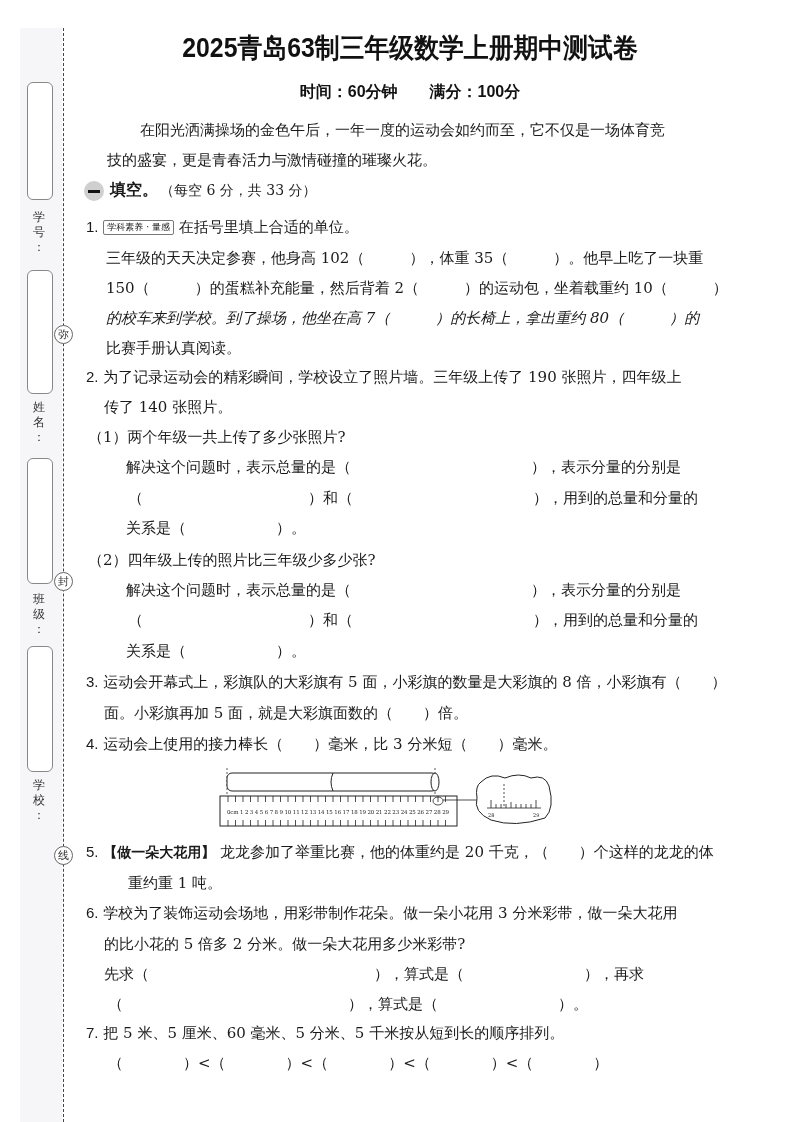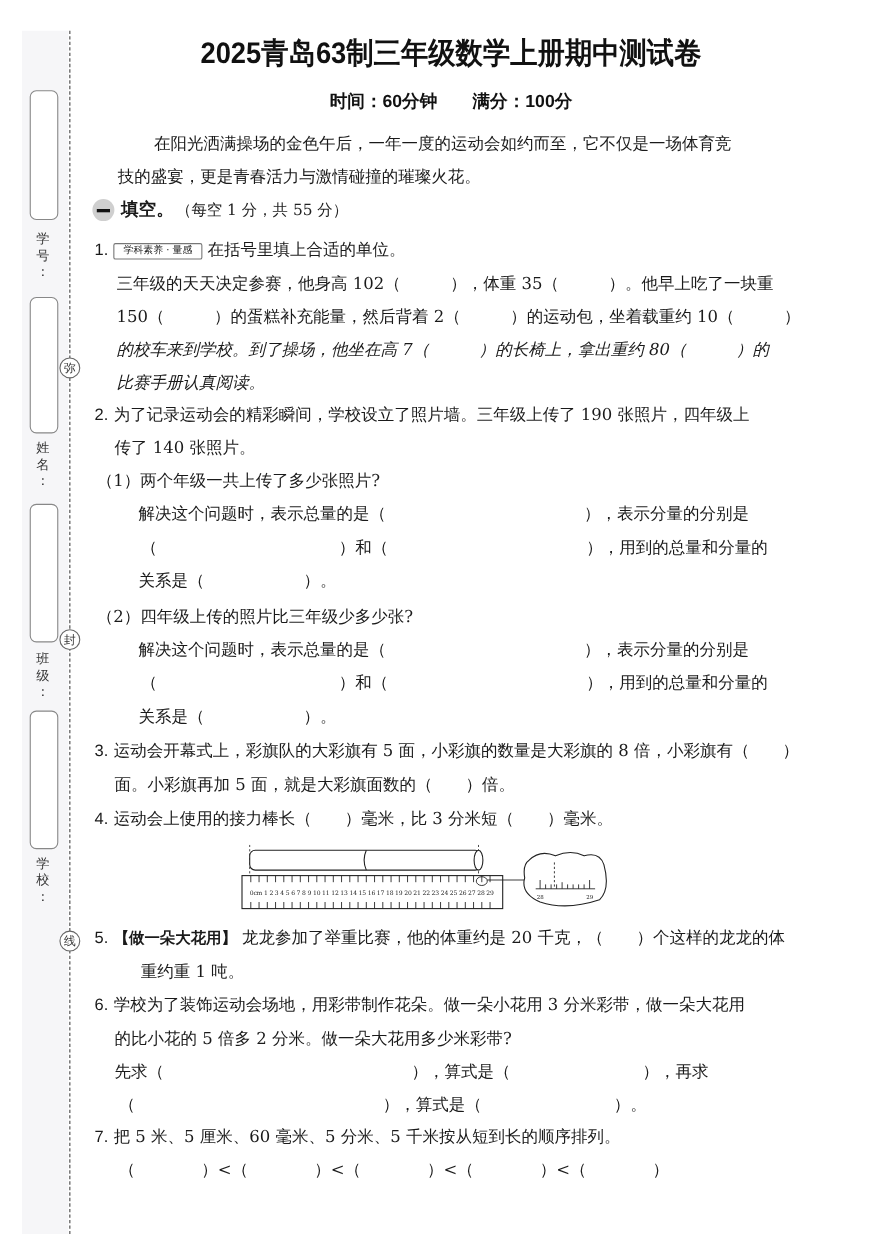--- a/index.html
+++ b/index.html
@@ -25,21 +25,21 @@
   .line { position: absolute; font-size: 15px; white-space: nowrap; line-height: 20px; }
   .qnum { font-family: "Liberation Sans", "DejaVu Sans", sans-serif; }
 
   .section-head { position: absolute; top: 180px; left: 84px; font-size: 15px; display: flex; align-items: center; }
   .section-badge { width: 20px; height: 20px; border-radius: 50%; background: #cfcfcf; position: relative; margin-right: 6px; }
   .section-badge::after { content: ""; position: absolute; left: 4px; right: 4px; top: 9px; height: 3px; background: #111; }
   .section-title { font-family: "DejaVu Sans", sans-serif; font-weight: bold; font-size: 16px; }
   .section-note { font-size: 14px; color: #222; margin-left: 2px; }
 
   .tag { display: inline-block; border: 1px solid #777; border-radius: 2px; font-size: 9px; line-height: 13px;
-         padding: 0 8px; vertical-align: 2px; font-family: "DejaVu Sans", sans-serif; }
+         padding: 0 3px; vertical-align: 2px; font-family: "DejaVu Sans", sans-serif; }
   .src { font-family: "DejaVu Sans", sans-serif; font-weight: bold; font-size: 14px; }
 
   .figure { position: absolute; left: 215px; top: 768px; width: 340px; height: 60px; }
 </style>
 </head>
 <body>
 
 <div class="margin-strip"></div>
 <div class="cut-line"></div>
 
@@ -79,32 +79,32 @@
 <div class="subtitle">
   <span>时间：60分钟</span><span>满分：100分</span>
 </div>
 
 <div class="line" style="top:120px;left:140px;">在阳光洒满操场的金色午后，一年一度的运动会如约而至，它不仅是一场体育竞</div>
 <div class="line" style="top:150px;left:107px;">技的盛宴，更是青春活力与激情碰撞的璀璨火花。</div>
 
 <div class="section-head">
   <span class="section-badge"></span>
   <span class="section-title">填空。</span>
-  <span class="section-note">（每空 1 分，共 55 分）</span>
+  <span class="section-note">（每空 6 分，共 33 分）</span>
 </div>
 
 <div class="line" style="top:217px;left:86px;">
   <span class="qnum">1.</span>
   <span class="tag">学科素养 · 量感</span>
   <span>在括号里填上合适的单位。</span>
 </div>
 <div class="line" style="top:248px;left:106px;">三年级的天天决定参赛，他身高 102（　　　），体重 35（　　　）。他早上吃了一块重</div>
 <div class="line" style="top:278px;left:106px;">150（　　　）的蛋糕补充能量，然后背着 2（　　　）的运动包，坐着载重约 10（　　　）</div>
 <div class="line" style="top:308px;left:106px;font-style:italic;">的校车来到学校。到了操场，他坐在高 7（　　　）的长椅上，拿出重约 80（　　　）的</div>
-<div class="line" style="top:338px;left:106px;font-style:italic;">比赛手册认真阅读。</div>
+<div class="line" style="top:338px;left:106px;">比赛手册认真阅读。</div>
 
 <div class="line" style="top:367px;left:86px;">
   <span class="qnum">2.</span>
   <span>为了记录运动会的精彩瞬间，学校设立了照片墙。三年级上传了 190 张照片，四年级上</span>
 </div>
 <div class="line" style="top:397px;left:104px;">传了 140 张照片。</div>
 <div class="line" style="top:427px;left:88px;">（1）两个年级一共上传了多少张照片?</div>
 <div class="line" style="top:457px;left:126px;">解决这个问题时，表示总量的是（　　　　　　　　　　　　），表示分量的分别是</div>
 <div class="line" style="top:488px;left:128px;">（　　　　　　　　　　　）和（　　　　　　　　　　　　），用到的总量和分量的</div>
 <div class="line" style="top:518px;left:126px;">关系是（　　　　　　）。</div>

